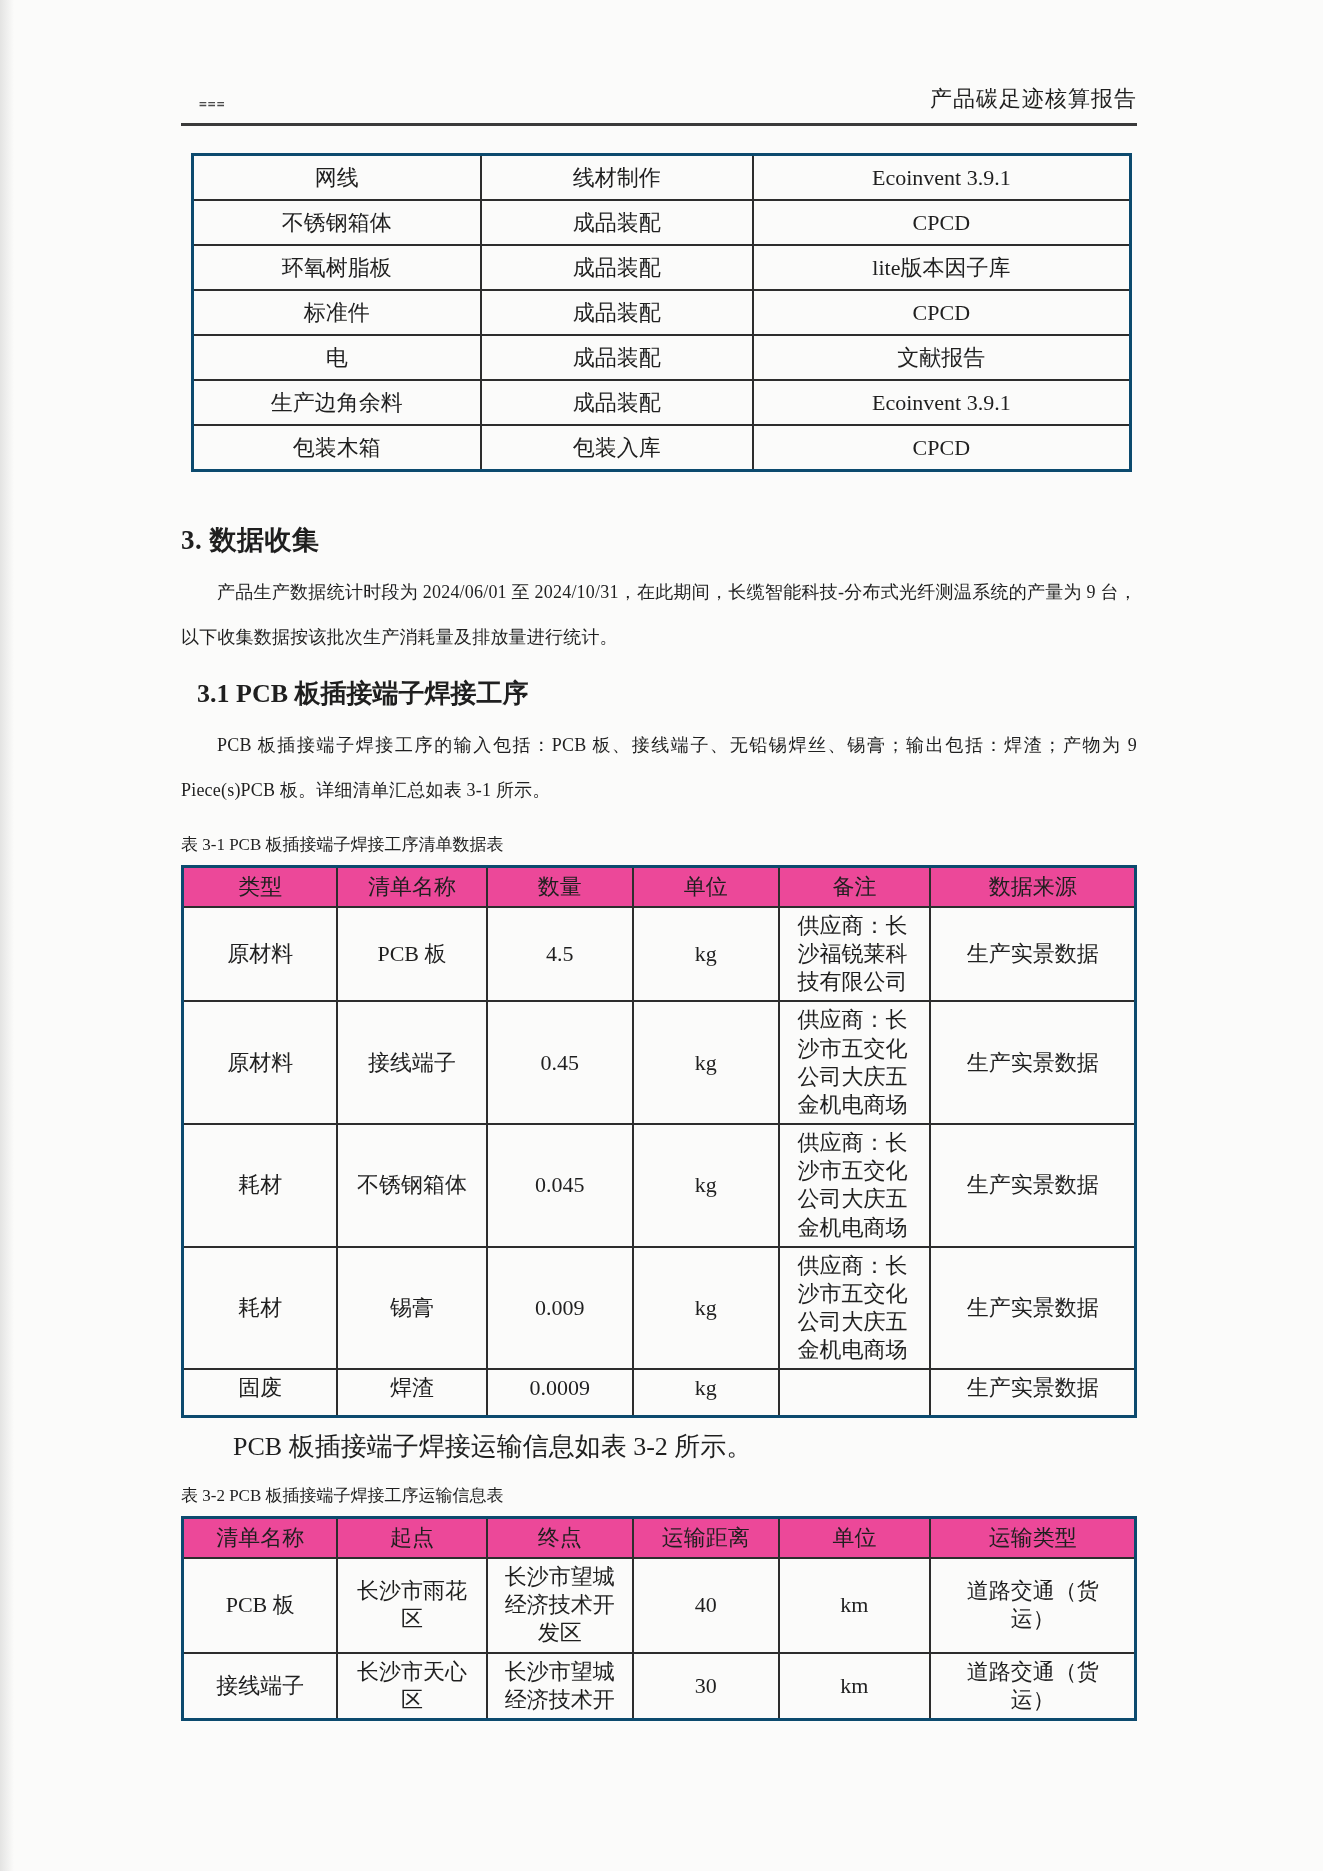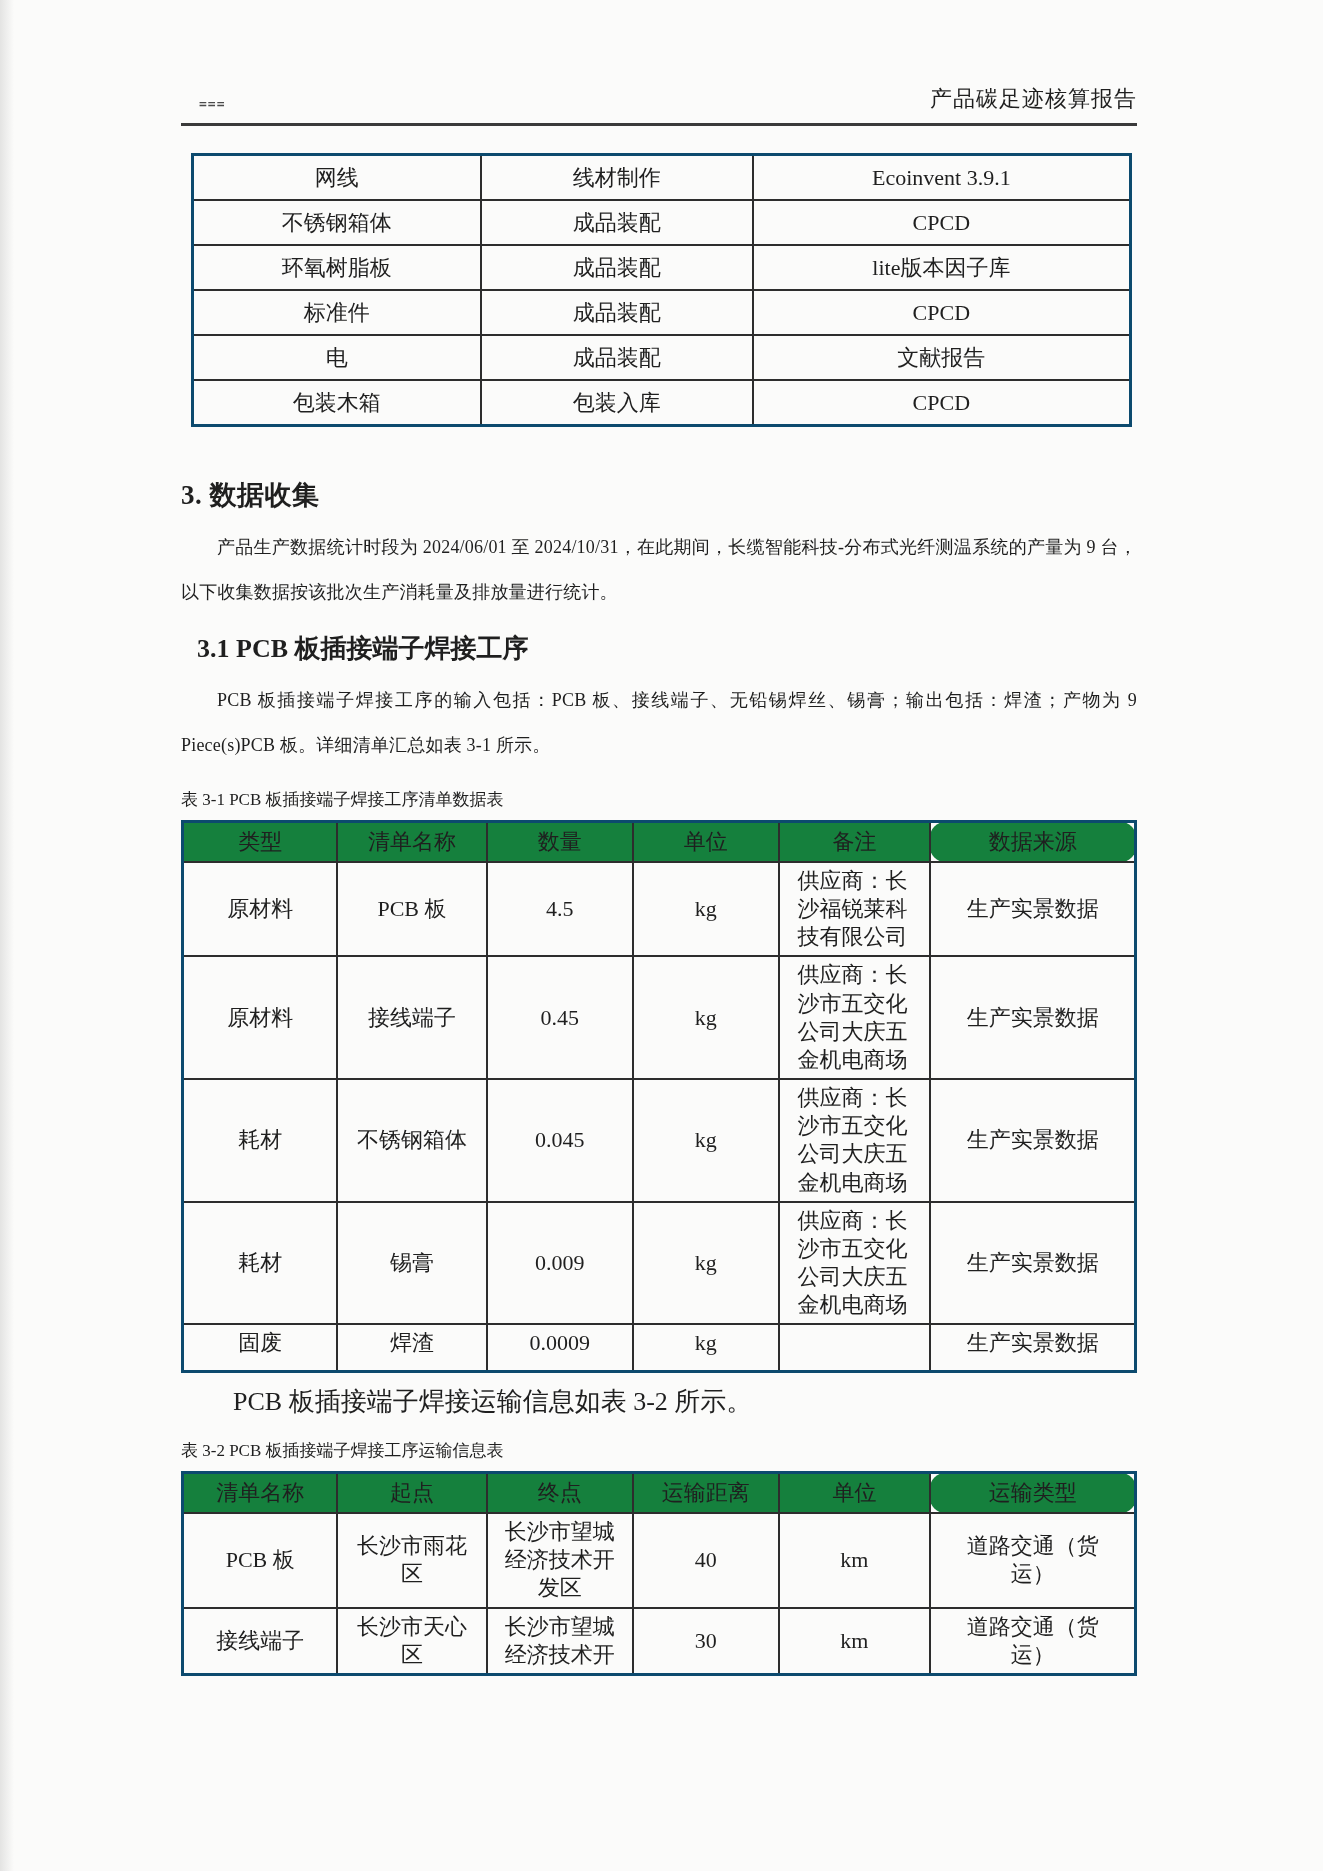--- a/index.html
+++ b/index.html
@@ -37,28 +37,28 @@
   .t-cont td:nth-child(2){width:28.8%;}
   .t-cont td:nth-child(3){width:40.5%;}
 
   .sec-h{font-size:27px;font-weight:bold;margin:50px 0 0 0;letter-spacing:.5px;}
   .sub-h{font-size:26px;font-weight:bold;margin:16px 0 0 16px;}
   .body-p{font-size:18px;line-height:2.5;text-indent:2em;text-align:justify;
           margin:12px 0 0 0;letter-spacing:.2px;}
   .note-p{font-size:26px;line-height:1.3;text-indent:2em;margin:12px 0 0 0;}
   .tbl-cap{font-size:17px;text-align:left;margin:20px 0 9px 0;}
 
-  .t-main th{background:#15803d;height:34px;margin-left:44px;}
+  .t-main th{background:#ec4899;height:34px;margin-left:44px;}
   .t-main td{line-height:1.28;}
   .t-main th:nth-child(1),.t-main td:nth-child(1){width:16.2%;}
   .t-main th:nth-child(2),.t-main td:nth-child(2){width:15.6%;}
   .t-main th:nth-child(3),.t-main td:nth-child(3){width:15.3%;}
   .t-main th:nth-child(4),.t-main td:nth-child(4){width:15.2%;}
   .t-main th:nth-child(5),.t-main td:nth-child(5){width:15.9%;}
-  .t-main th:nth-child(6),.t-main td:nth-child(6){width:21.8%;border-radius:15px;}
+  .t-main th:nth-child(6),.t-main td:nth-child(6){width:21.8%;}
 
   .t31 td{padding-top:4px;padding-bottom:4px;}
   .t31 td:nth-child(5){text-align:left;padding-left:18px;padding-right:14px;}
   .t31 tr:last-child td{height:34px;padding-top:1px;padding-bottom:10px;}
 
   .t32 td{padding-top:4px;padding-bottom:4px;}
   .t32 td:nth-child(2){padding-left:12px;padding-right:12px;}
   .t32 td:nth-child(3){padding-left:11px;padding-right:11px;}
   .t32 td:nth-child(6){padding-left:32px;padding-right:32px;}
 </style>
@@ -91,20 +91,25 @@
         <td>标准件</td>
         <td>成品装配</td>
         <td>CPCD</td>
       </tr>
       <tr>
         <td>电</td>
         <td>成品装配</td>
         <td>文献报告</td>
       </tr>
       <tr>
+        <td>生产边角余料</td>
+        <td>成品装配</td>
+        <td>Ecoinvent 3.9.1</td>
+      </tr>
+      <tr>
         <td>包装木箱</td>
         <td>包装入库</td>
         <td>CPCD</td>
       </tr>
     </tbody>
 </table>
 
 <div class="sec-h">3. 数据收集</div>
 
 <p class="body-p">产品生产数据统计时段为 2024/06/01 至 2024/10/31，在此期间，长缆智能科技-分布式光纤测温系统的产量为 9 台，以下收集数据按该批次生产消耗量及排放量进行统计。</p>

